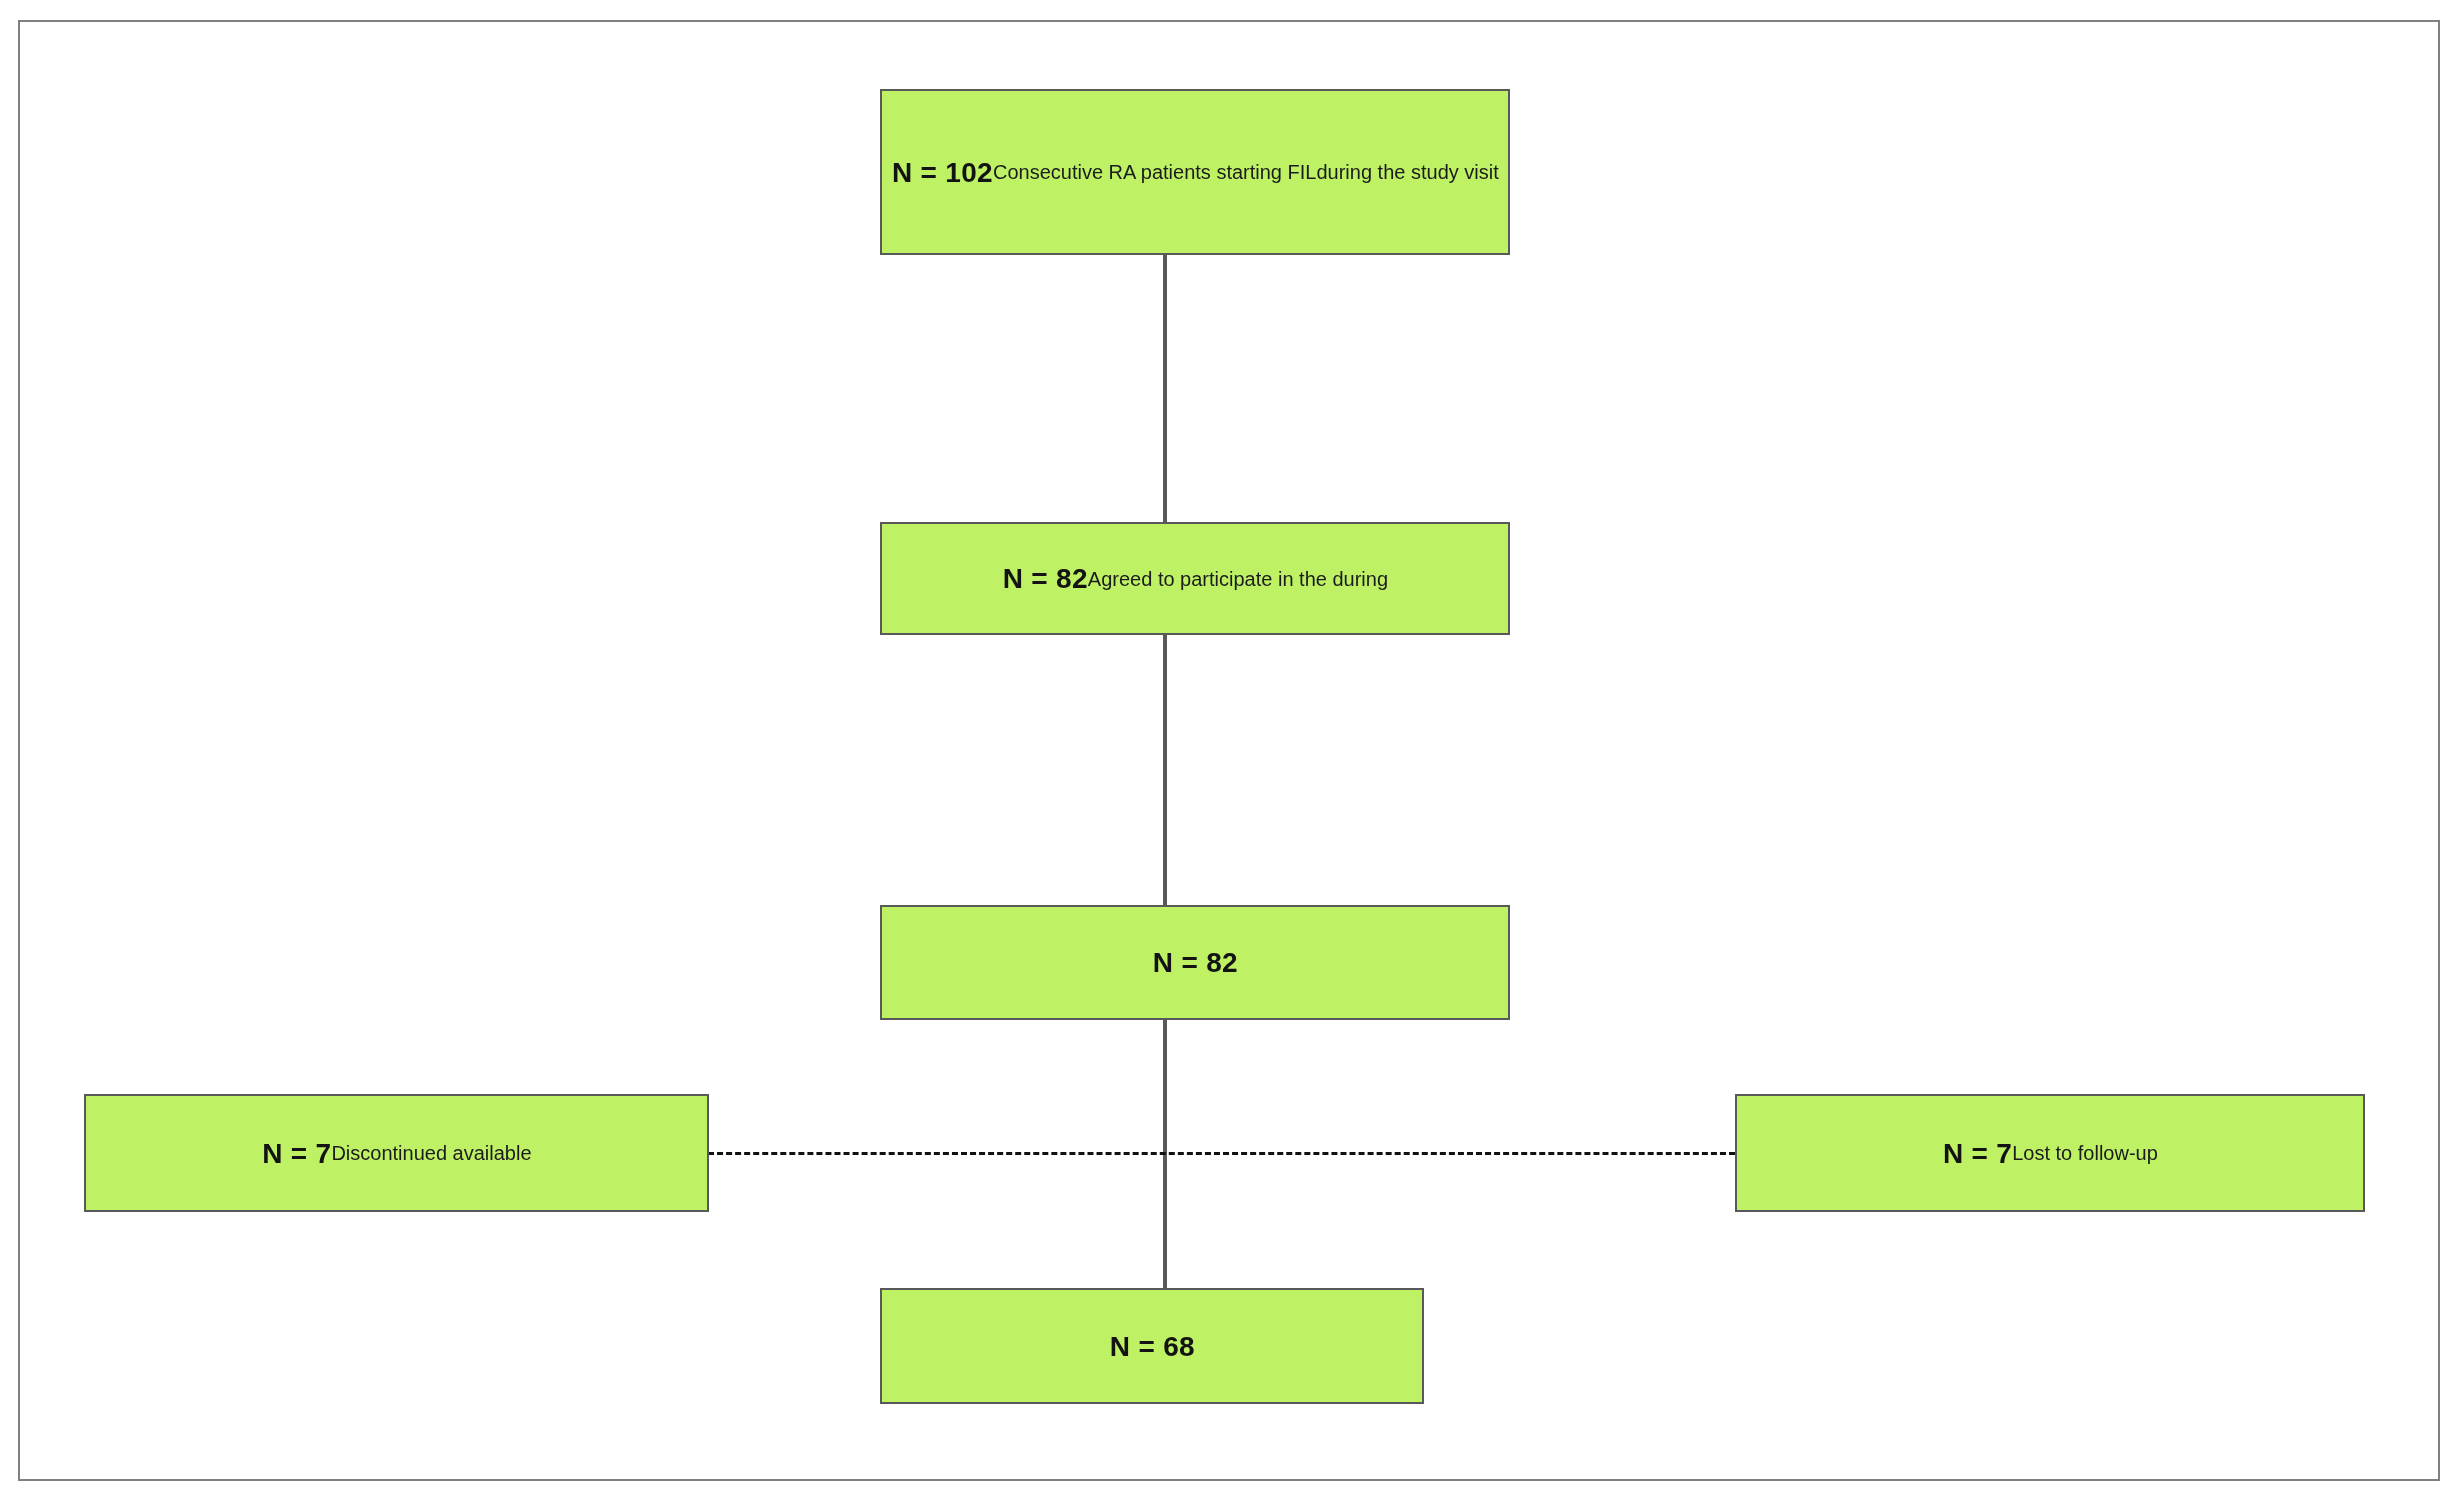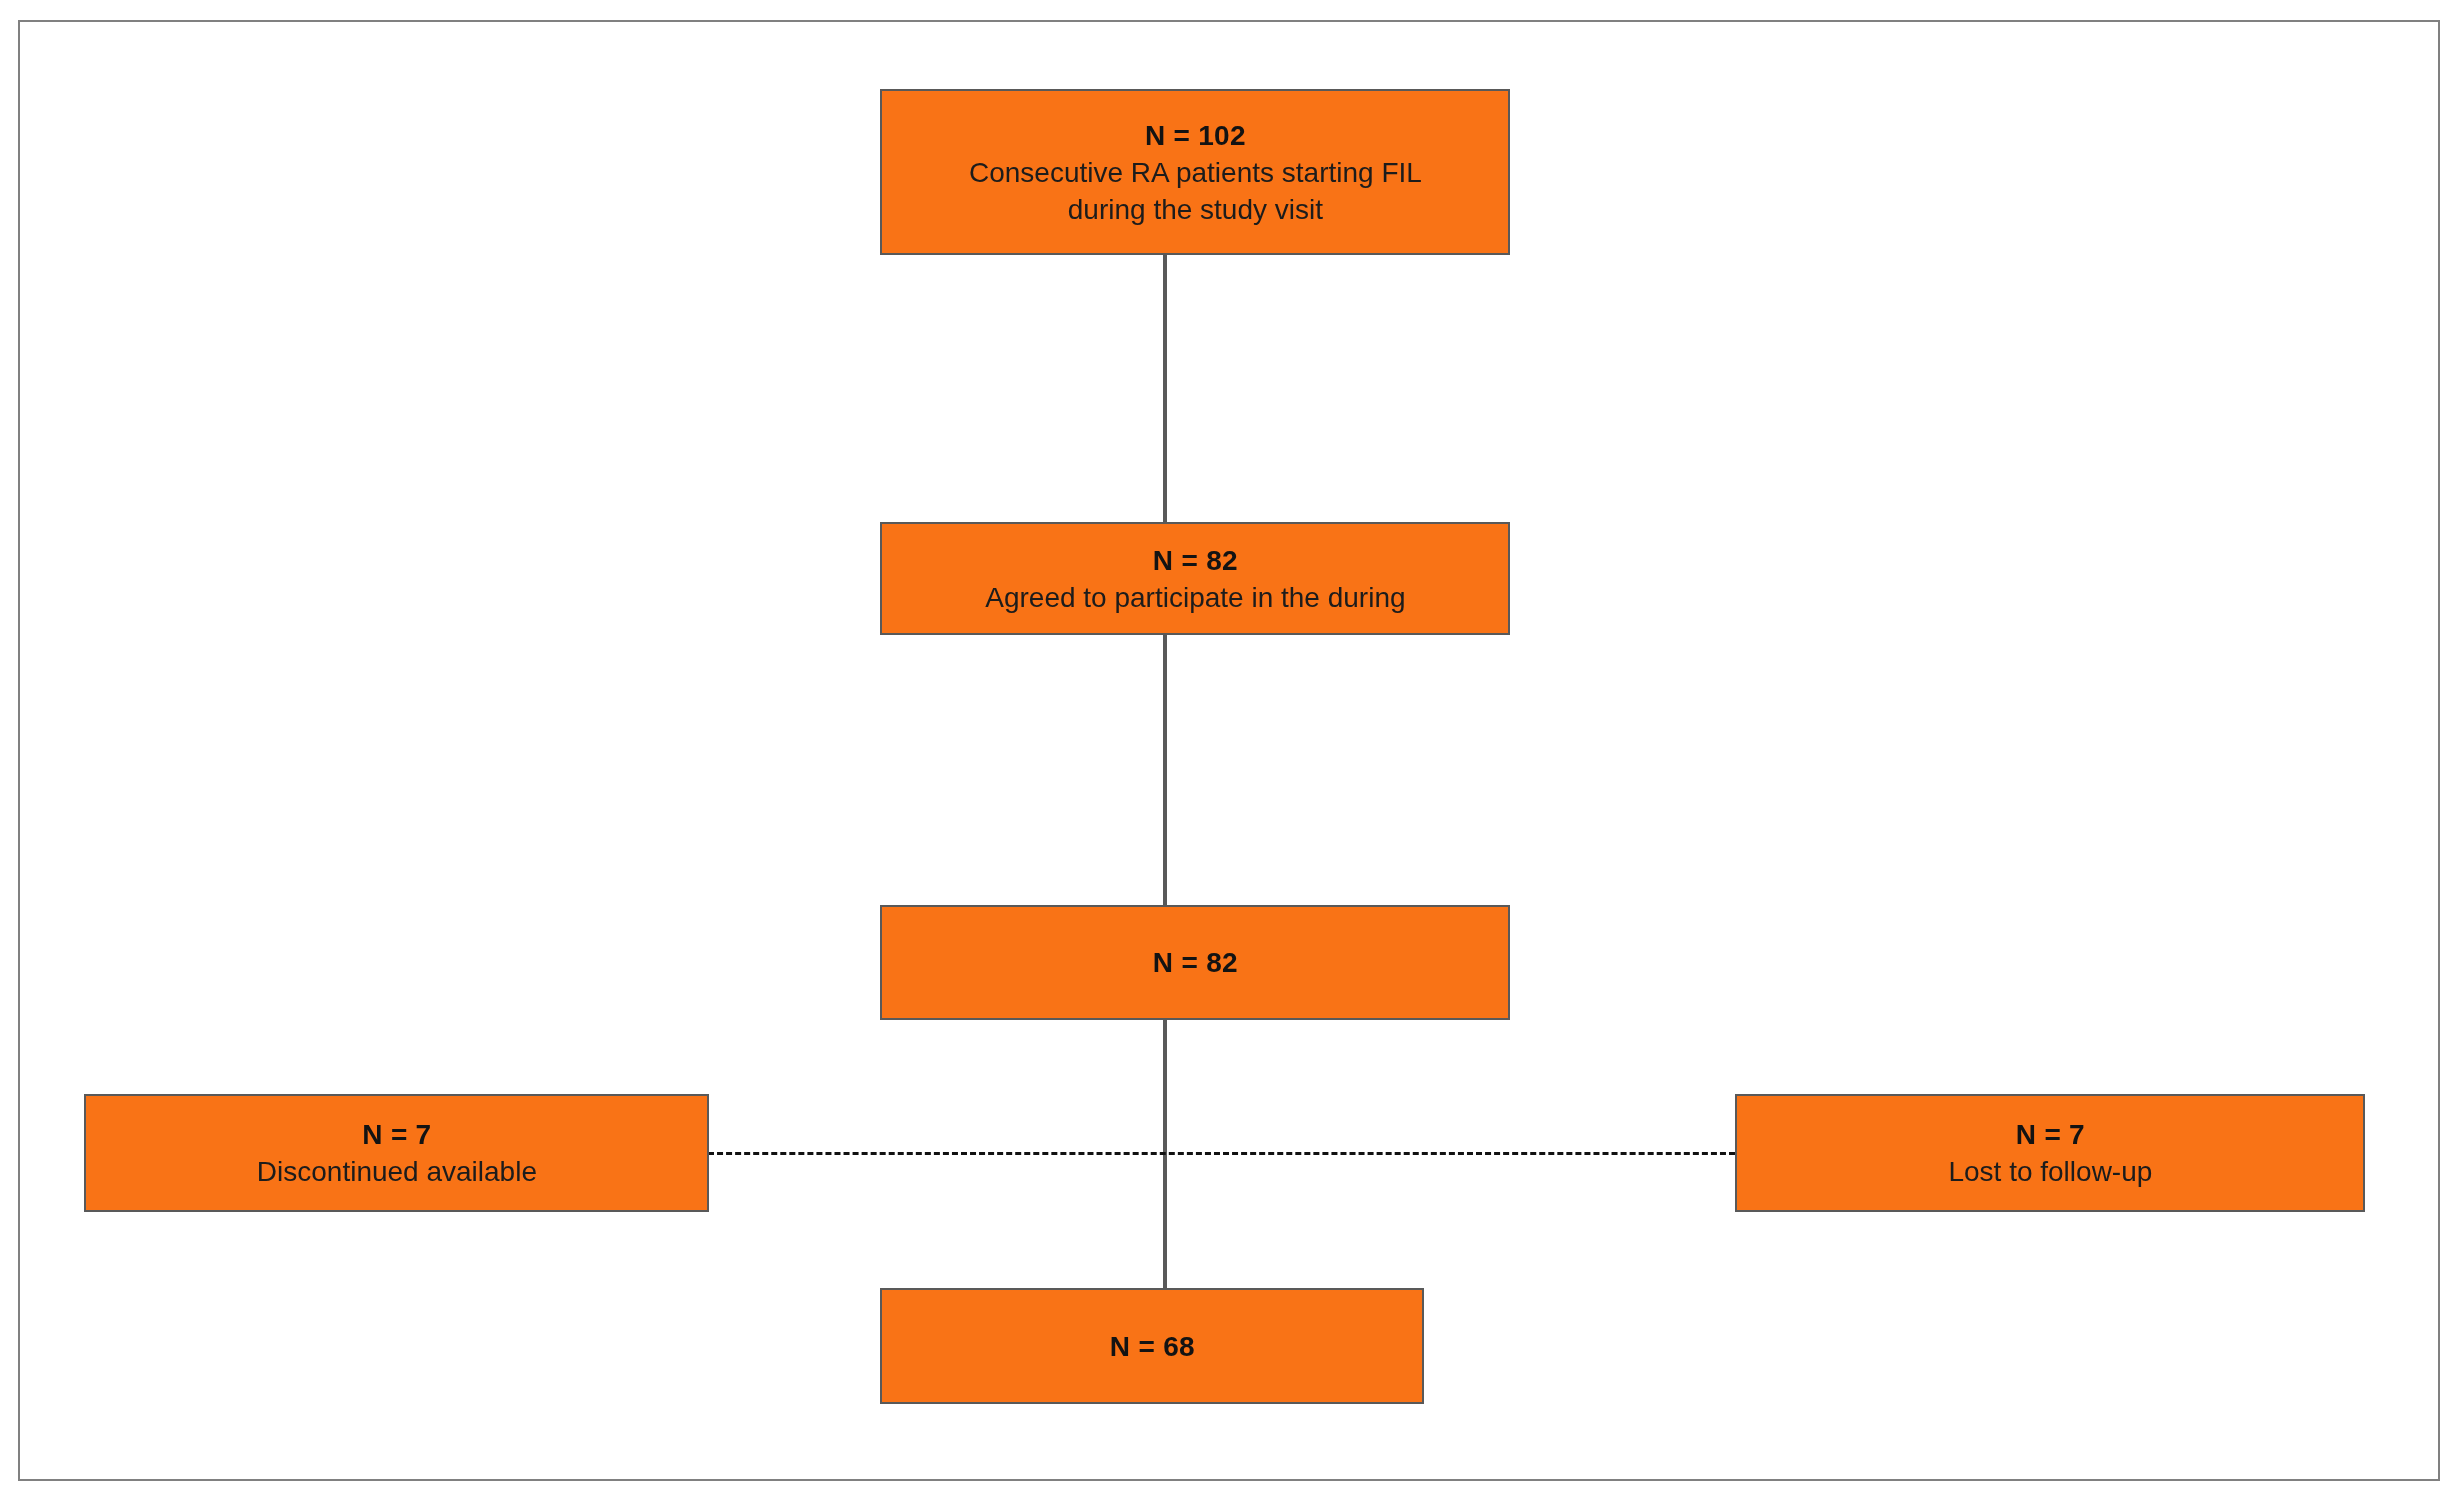--- a/index.html
+++ b/index.html
@@ -30,41 +30,41 @@
     border: 2px solid #808080;
     box-sizing: border-box;
     background: #ffffff;
   }
 
   
   .flow-box {
     position: absolute;
     box-sizing: border-box;
     border: 2px solid #595959;
-    background: #f97316;
+    background: #bef264;
     display: flex;
-    flex-direction: column;
+    flex-direction: row;
     align-items: center;
     justify-content: center;
     text-align: right;
     padding: 2.6px 6.6px;
   }
 
   .box-n {
     font-weight: bold;
     font-size: 28px;
     color: #131313;
     line-height: 1.33;
     letter-spacing: 0.3px;
     white-space: nowrap;
   }
 
   .box-line {
     font-weight: normal;
-    font-size: 28px;
+    font-size: 20px;
     color: #1c1c1c;
     line-height: 1.33;
     white-space: nowrap;
   }
 
   
   .connector-v {
     position: absolute;
     width: 3.3px;
     background: #595959;

